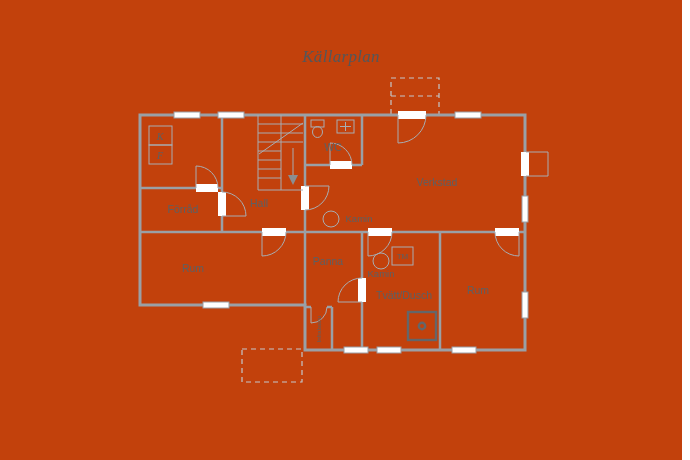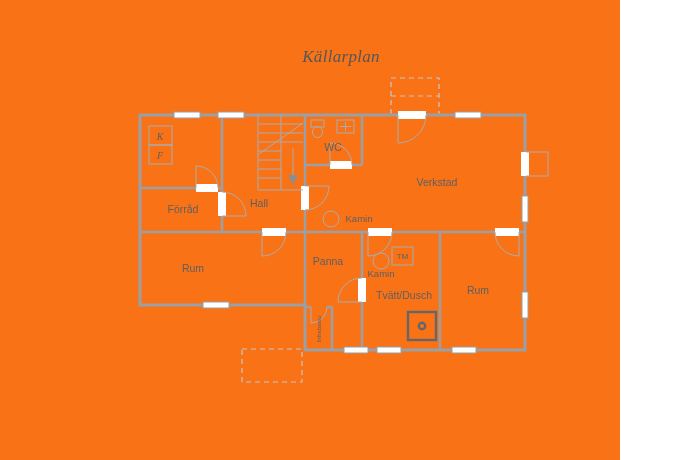--- a/index.html
+++ b/index.html
@@ -1,16 +1,16 @@
 <!DOCTYPE html>
 <html><head>
 <meta charset="utf-8">
 <style>
   html,body{margin:0;padding:0;background:#fff;}
-  .page{position:relative;width:620px;height:460px;background:#f97316;overflow:hidden;}
+  .page{position:relative;width:682px;height:460px;background:#c2410c;overflow:hidden;}
   svg{display:block;}
   .wall{stroke:#9aa0a6;stroke-width:3;fill:none;stroke-linecap:butt;stroke-linejoin:miter;}
   .iwall{stroke:#9aa0a6;stroke-width:2.5;fill:none;}
   .thin{stroke:#a8adb2;stroke-width:1;fill:none;}
   .door{stroke:#a8adb2;stroke-width:1;fill:none;}
   .gap{fill:#ffffff;stroke:none;}
   .window{fill:#ffffff;stroke:#9aa0a6;stroke-width:1;}
   .dash{stroke:#c3c7cb;stroke-width:1.2;fill:none;stroke-dasharray:5 4;}
   .dark{stroke:#63666a;stroke-width:2.4;fill:none;}
   .lbl{font-family:"Liberation Sans",sans-serif;font-size:10.5px;fill:#5c6064;text-anchor:middle;}

